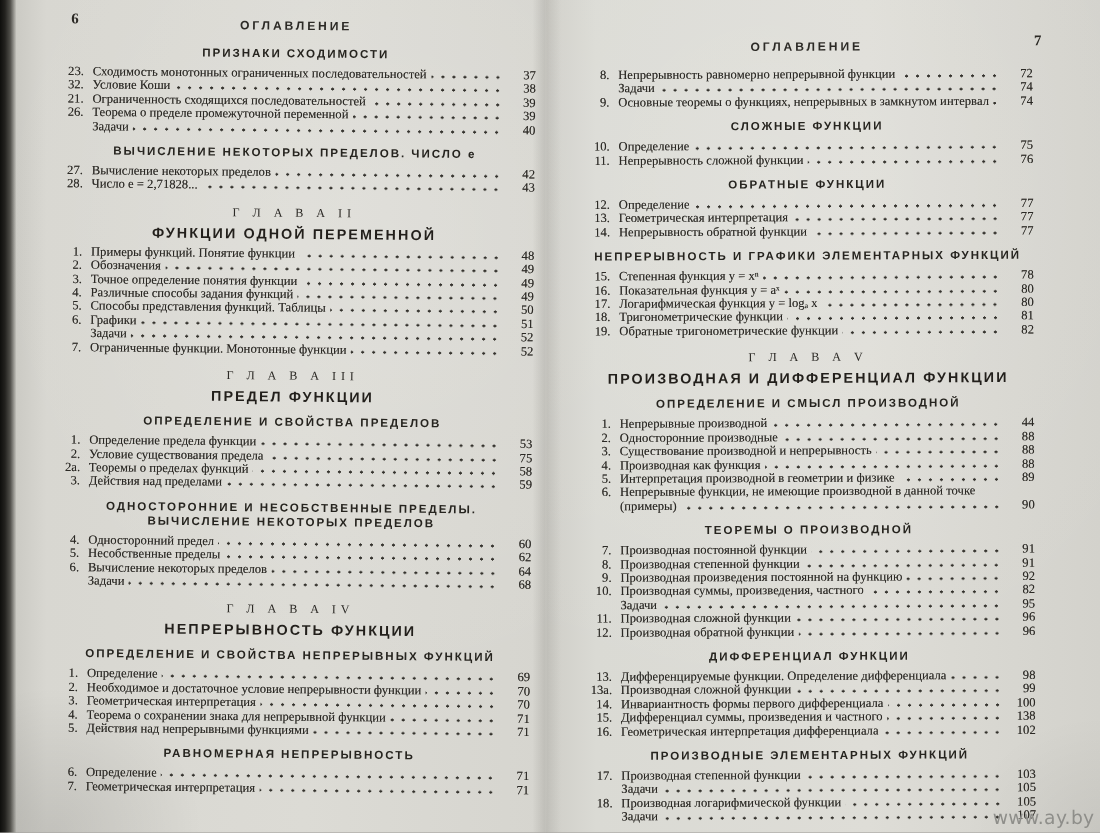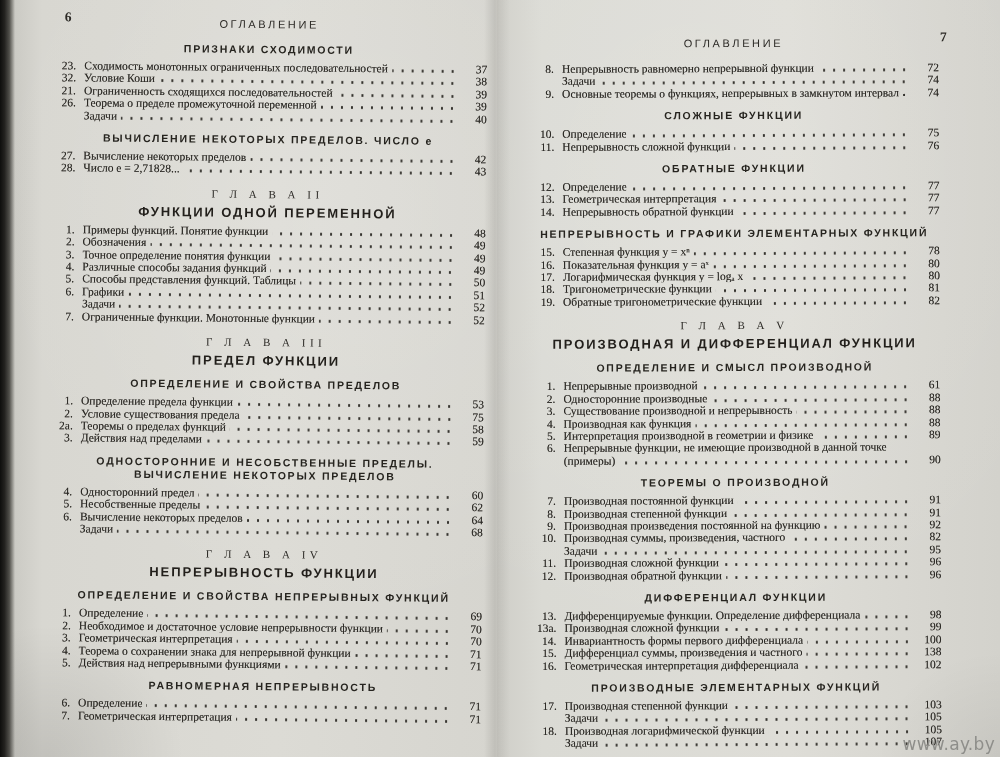--- a/index.html
+++ b/index.html
@@ -30,21 +30,21 @@
   }
   .gutter-shadow {
     position:absolute; left:484px; top:0; bottom:0; width:26px; z-index:2;
     background:linear-gradient(to right, rgba(70,68,62,0) 0%, rgba(70,68,62,.15) 42%, rgba(70,68,62,.09) 58%, rgba(70,68,62,0) 100%);
   }
   .page-inner { position:relative; height:100%; box-sizing:border-box; }
   .page-left  .page-inner { padding:14px 12px 0 40px; transform:rotate(.55deg);  transform-origin:50% 40%; }
   .page-right .page-inner { padding:33px 60px 0 32px; transform:rotate(-.25deg); transform-origin:50% 40%; }
 
   .running-head { position:relative; text-align:center; height:16px; margin-bottom:13px; }
-  .running-title { font-family:"Liberation Sans","DejaVu Sans",sans-serif; font-weight:400; font-size:11px; letter-spacing:2.6px; color:#2c2a26; }
+  .running-title { font-family:"Liberation Sans","DejaVu Sans",sans-serif; font-weight:700; font-size:11px; letter-spacing:2.6px; color:#2c2a26; }
   .folio { position:absolute; top:-3px; font-weight:700; font-size:13.5px; color:#2b2925; }
   .folio-left { left:14px; } .folio-right { right:-8px; }
 
   .section-heading {
     text-align:center; margin:10px 0 5px; line-height:13px;
     font-family:"Liberation Sans","DejaVu Sans",sans-serif; font-weight:700;
     font-size:10.5px; letter-spacing:1.8px; color:#26241f;
   }
   .chapter { text-align:center; margin:12px 0 5px; }
   .chapter-kicker { font-size:11px; letter-spacing:4.5px; color:#2c2a26; line-height:13px; }
@@ -396,21 +396,21 @@
             <div class="chapter-kicker">Г Л А В А  V</div>
             <div class="chapter-title">ПРОИЗВОДНАЯ И ДИФФЕРЕНЦИАЛ ФУНКЦИИ</div>
           </div>
           <div class="section-heading">
             <div>ОПРЕДЕЛЕНИЕ И СМЫСЛ ПРОИЗВОДНОЙ</div>
           </div>
           <div class="entry">
             <span class="num">1.</span>
             <span class="entry-title">Непрерывные производной</span>
             <span class="leader"></span>
-            <span class="pagenum">61</span>
+            <span class="pagenum">44</span>
           </div>
           <div class="entry">
             <span class="num">2.</span>
             <span class="entry-title">Односторонние производные</span>
             <span class="leader"></span>
             <span class="pagenum">88</span>
           </div>
           <div class="entry">
             <span class="num">3.</span>
             <span class="entry-title">Существование производной и непрерывность</span>

